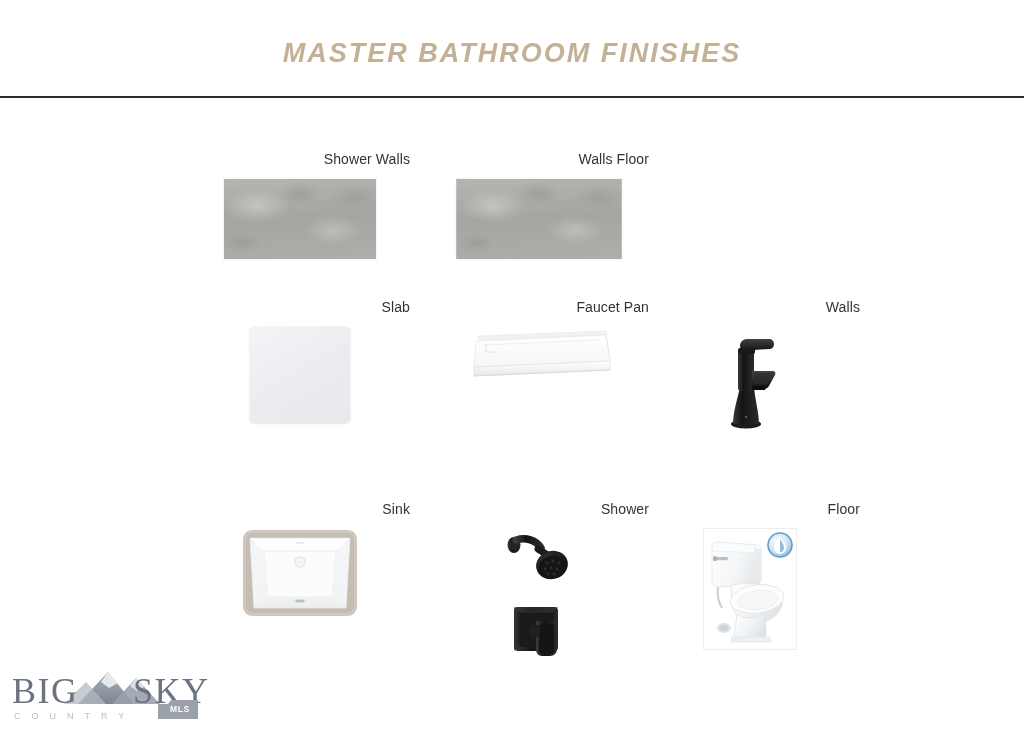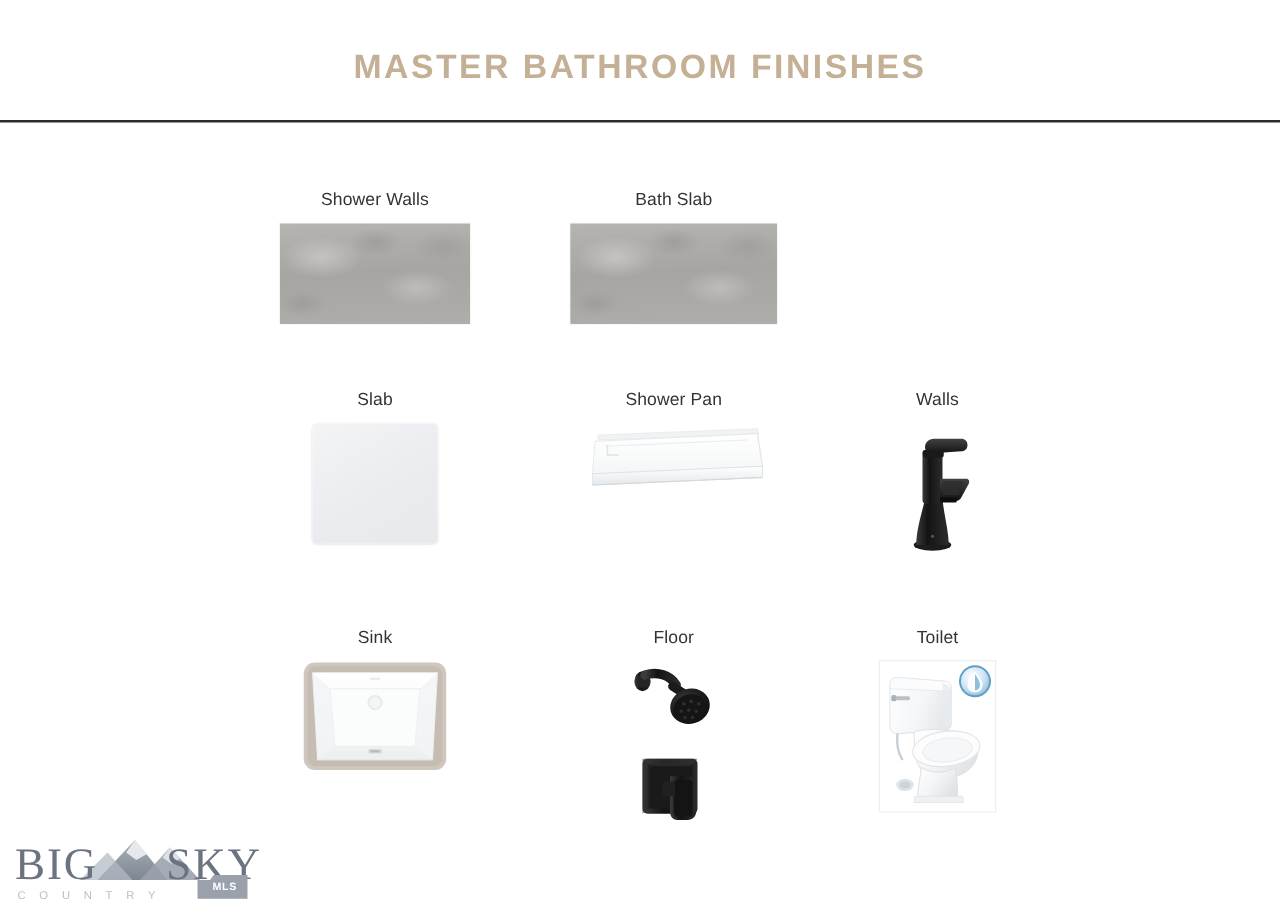--- a/index.html
+++ b/index.html
@@ -15,20 +15,21 @@
     font-family: "Liberation Sans", sans-serif;
     color: #333333;
   }
 
   
   #slide-header {
     position: absolute;
     left: 0; top: 0;
     width: 848px;
     height: 97px;
+    font-style: italic;
   }
   #slide-title {
     position: absolute;
     left: 0; top: 38px;
     width: 1024px;
     text-align: center;
     font-size: 27px;
     font-weight: bold;
     letter-spacing: 2.0px;
     color: #c4b094;
@@ -49,28 +50,28 @@
     left: 0; top: 150px;
     width: 1024px;
     height: 490px;
   }
   .finish-row {
     position: absolute;
     left: 0;
     width: 1024px;
   }
   .finish-row.row-0 { top: 0px;   height: 140px; }
-  .finish-row.row-1 { top: 160px; height: 150px; }
+  .finish-row.row-1 { top: 148px; height: 150px; }
   .finish-row.row-2 { top: 302px; height: 165px; margin-top: 48px; }
 
   .finish-cell {
     position: absolute;
     top: 0;
     width: 220px;
-    text-align: center;
+    text-align: right;
   }
   .finish-cell.col-0 { left: 190px; }
   .finish-cell.col-1 { left: 429px; }
   .finish-cell.col-2 { left: 640px; }
 
   .finish-label {
     font-size: 14px;
     color: #333333;
     font-weight: normal;
     line-height: 18px;
@@ -198,21 +199,21 @@
     <div class="finish-cell col-0">
       <div class="finish-label">Shower Walls</div>
       <div class="swatch-wrap">
         <div class="swatch-inner">
           <div class="tile"></div>
         </div>
       </div>
     </div>
 
     <div class="finish-cell col-1">
-      <div class="finish-label">Bath Slab</div>
+      <div class="finish-label">Walls Floor</div>
       <div class="swatch-wrap">
         <div class="swatch-inner">
           <div class="tile wide"></div>
         </div>
       </div>
     </div>
 
   </div>
 
   <div class="finish-row row-1">
@@ -220,21 +221,21 @@
     <div class="finish-cell col-0">
       <div class="finish-label">Slab</div>
       <div class="swatch-wrap">
         <div class="swatch-inner">
           <div class="slab"></div>
         </div>
       </div>
     </div>
 
     <div class="finish-cell col-1">
-      <div class="finish-label">Shower Pan</div>
+      <div class="finish-label">Faucet Pan</div>
       <div class="swatch-wrap">
         <div class="swatch-inner">
           <svg class="art-svg showerpan" viewBox="0 0 150 52">
             <defs>
               <linearGradient id="panTop" x1="0" y1="0" x2="0" y2="1">
                 <stop offset="0" stop-color="#ffffff"></stop>
                 <stop offset="1" stop-color="#f4f6f7"></stop>
               </linearGradient>
               <linearGradient id="panFront" x1="0" y1="0" x2="0" y2="1">
                 <stop offset="0" stop-color="#ffffff"></stop>
@@ -328,21 +329,21 @@
             <rect x="52" y="70" width="12" height="4" rx="2" fill="#dcdfe1"></rect>
             <rect x="54" y="71" width="8" height="2" rx="1" fill="#b9bdc0"></rect>
 
             <rect x="54" y="13" width="8" height="2" rx="1" fill="#e9ebec"></rect>
           </svg>
         </div>
       </div>
     </div>
 
     <div class="finish-cell col-1">
-      <div class="finish-label">Floor</div>
+      <div class="finish-label">Shower</div>
       <div class="swatch-wrap">
         <div class="swatch-inner">
           <svg class="art-svg" width="74" height="132" viewBox="0 0 74 132">
             <defs>
               <linearGradient id="sblk" x1="0" y1="0" x2="1" y2="0">
                 <stop offset="0" stop-color="#3c3c3c"></stop>
                 <stop offset="0.4" stop-color="#131313"></stop>
                 <stop offset="1" stop-color="#2a2a2a"></stop>
               </linearGradient>
               <radialGradient id="headg" cx="0.42" cy="0.35" r="0.75">
@@ -382,21 +383,21 @@
             <path d="M34 92 L50 92 C53 92 55 94 55 97 L55 120 C55 124 52 127 48 127 L40 127 C36 127 34 124 34 120 Z" fill="url(#sblk)"></path>
             <rect x="37" y="95" width="15" height="29" rx="3" fill="#141414"></rect>
 
             <rect x="28" y="96" width="10" height="12" rx="2" fill="#202020"></rect>
           </svg>
         </div>
       </div>
     </div>
 
     <div class="finish-cell col-2">
-      <div class="finish-label">Toilet</div>
+      <div class="finish-label">Floor</div>
       <div class="swatch-wrap">
         <div class="swatch-inner">
           <div class="toilet-frame">
             <svg class="art-svg" width="92" height="120" viewBox="0 0 92 120">
               <defs>
                 <linearGradient id="tank" x1="0" y1="0" x2="1" y2="0.3">
                   <stop offset="0" stop-color="#ffffff"></stop>
                   <stop offset="0.6" stop-color="#f4f6f7"></stop>
                   <stop offset="1" stop-color="#e6e9eb"></stop>
                 </linearGradient>

